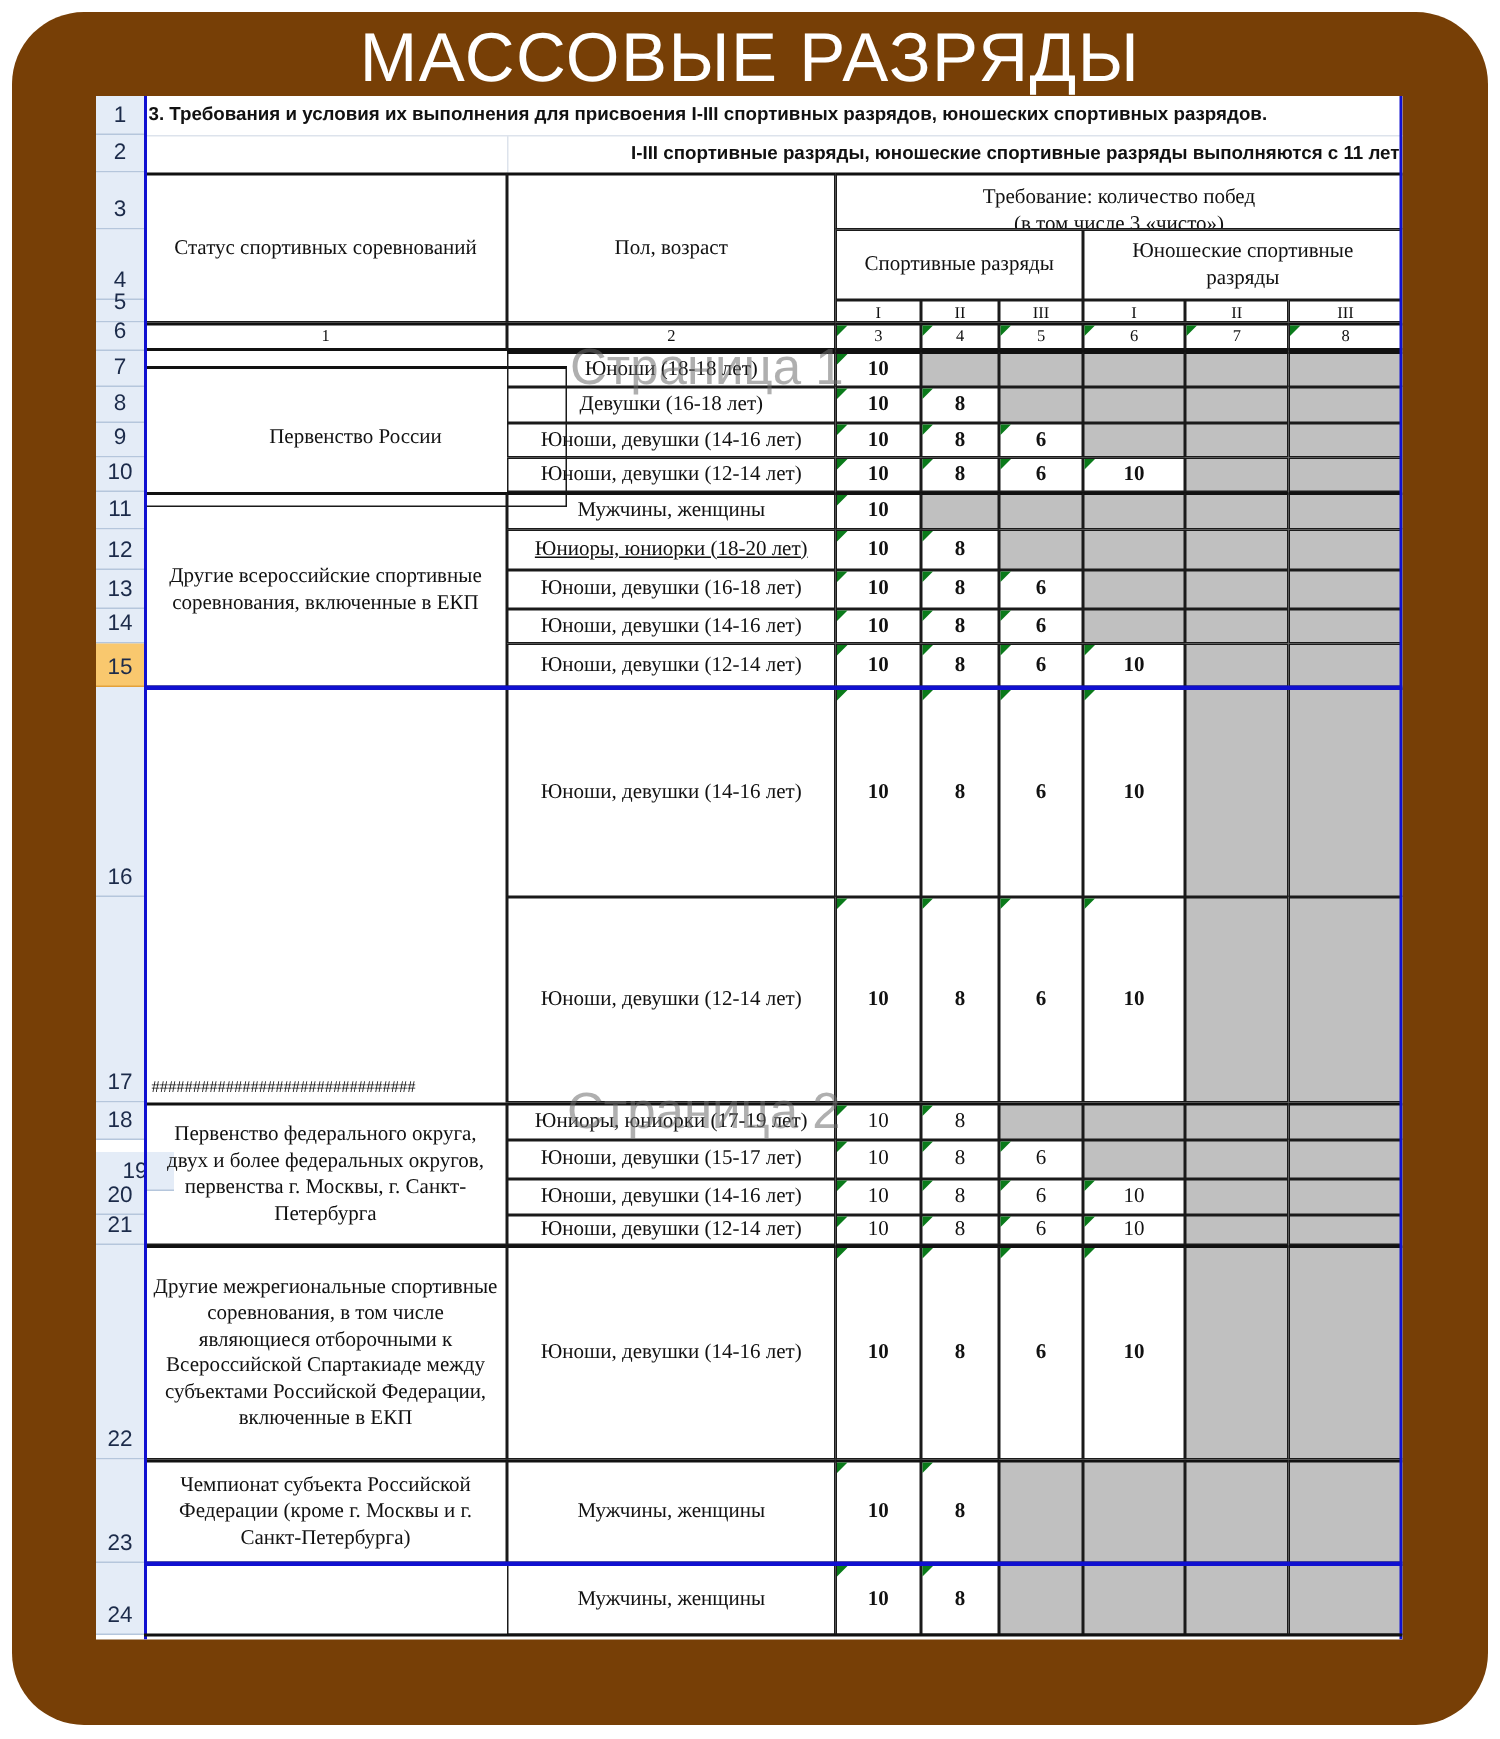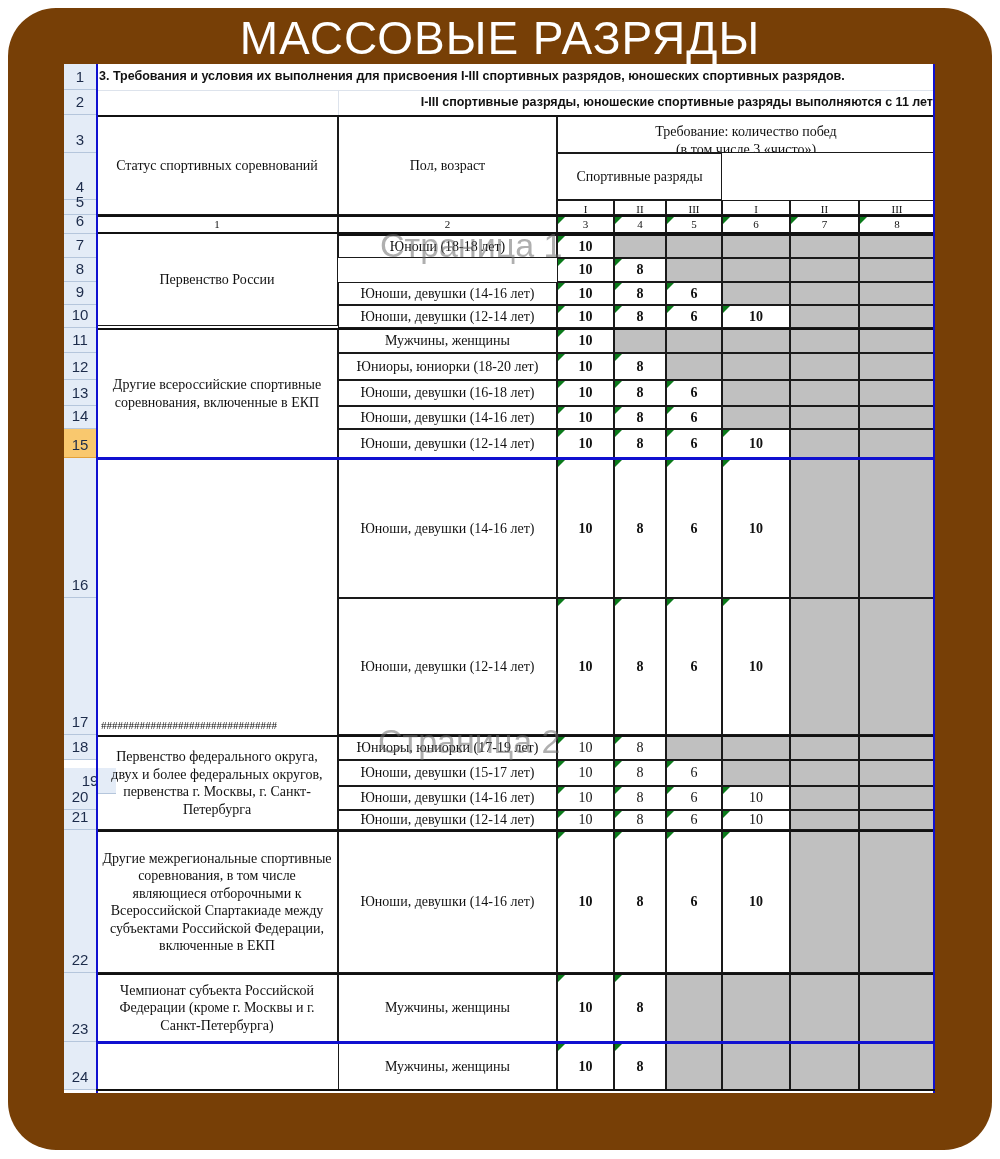--- a/index.html
+++ b/index.html
@@ -58,47 +58,49 @@
     <div class="cell left-text hdr1" style="left: 32px; top: 0px; width: 839px; height: 26px;">3. Требования и условия их выполнения для присвоения I-III спортивных разрядов, юношеских спортивных разрядов.</div>
     <div class="cell hdr1" style="left: 32px; top: 26px; width: 839px; height: 25px; justify-content: flex-end; padding-right: 2px; border-top: 1px solid rgb(221, 227, 236);">I-III спортивные разряды, юношеские спортивные разряды выполняются с 11 лет</div>
     <div style="position: absolute; left: 274px; top: 26px; width: 1px; height: 25px; background: rgb(221, 227, 236);"></div>
     <div class="cell b thick-t" style="left: 32px; top: 51px; width: 242px; height: 100px;">Статус спортивных  соревнований</div>
     <div class="cell b thick-t" style="left: 274px; top: 51px; width: 219px; height: 100px;">Пол, возраст</div>
     <div class="cell b thick-t" style="left: 493px; top: 51px; width: 378px; height: 38px; flex-direction: column; justify-content: flex-end; overflow: hidden;">
       <div>Требование: количество побед</div>
       <div style="margin-bottom: -6px;">(в том числе 3 «чисто»)</div>
     </div>
     <div class="cell b" style="left: 493px; top: 89px; width: 165px; height: 47px;">Спортивные разряды</div>
+    <div class="cell b" style="left: 658px; top: 89px; width: 213px; height: 47px; padding: 0px 20px;">Юношеские спортивные разряды</div>
     <div class="cell b small" style="left: 493px; top: 136px; width: 57px; height: 15px; align-items: flex-end; overflow: hidden; line-height: 10px;">I</div>
     <div class="cell b small" style="left: 550px; top: 136px; width: 52px; height: 15px; align-items: flex-end; overflow: hidden; line-height: 10px;">II</div>
     <div class="cell b small" style="left: 602px; top: 136px; width: 56px; height: 15px; align-items: flex-end; overflow: hidden; line-height: 10px;">III</div>
     <div class="cell b small" style="left: 658px; top: 136px; width: 68px; height: 15px; align-items: flex-end; overflow: hidden; line-height: 10px;">I</div>
     <div class="cell b small" style="left: 726px; top: 136px; width: 69px; height: 15px; align-items: flex-end; overflow: hidden; line-height: 10px;">II</div>
     <div class="cell b small" style="left: 795px; top: 136px; width: 76px; height: 15px; align-items: flex-end; overflow: hidden; line-height: 10px;">III</div>
     <div class="cell b thick-t small" style="left: 32px; top: 151px; width: 242px; height: 19px; border-bottom: 2px solid rgb(17, 17, 17);">1</div>
     <div class="cell b thick-t small" style="left: 274px; top: 151px; width: 219px; height: 19px; border-bottom: 2px solid rgb(17, 17, 17);">2</div>
     <div class="cell b thick-t small tri" style="left: 493px; top: 151px; width: 57px; height: 19px; border-bottom: 2px solid rgb(17, 17, 17);">3</div>
     <div class="cell b thick-t small tri" style="left: 550px; top: 151px; width: 52px; height: 19px; border-bottom: 2px solid rgb(17, 17, 17);">4</div>
     <div class="cell b thick-t small tri" style="left: 602px; top: 151px; width: 56px; height: 19px; border-bottom: 2px solid rgb(17, 17, 17);">5</div>
     <div class="cell b thick-t small tri" style="left: 658px; top: 151px; width: 68px; height: 19px; border-bottom: 2px solid rgb(17, 17, 17);">6</div>
     <div class="cell b thick-t small tri" style="left: 726px; top: 151px; width: 69px; height: 19px; border-bottom: 2px solid rgb(17, 17, 17);">7</div>
     <div class="cell b thick-t small tri" style="left: 795px; top: 151px; width: 76px; height: 19px; border-bottom: 2px solid rgb(17, 17, 17);">8</div>
-    <div class="cell b" style="left: 32px; top: 168px; width: 242px; height: 94px; padding: 0px 4px; border-top: 2px solid rgb(17, 17, 17);">Первенство России</div>
+    <div class="cell b" style="left: 32px; top: 180px; width: 282px; height: 94px; padding: 0px 4px; border-top: 2px solid rgb(17, 17, 17);">Первенство России</div>
     <div class="cell b" style="left: 32px; top: 264px; width: 242px; height: 130px; padding: 0px 4px; border-top: 2px solid rgb(17, 17, 17);">Другие всероссийские спортивные соревнования, включенные в ЕКП</div>
     <div class="cell b" style="left: 32px; top: 394px; width: 242px; height: 277px; padding: 0px 4px 2px; border-top: 2px solid rgb(17, 17, 17); align-items: flex-end; justify-content: flex-start; font-size: 11px; overflow: hidden; white-space: nowrap; border-bottom: none;">################################</div>
     <div class="cell b" style="left: 32px; top: 671px; width: 242px; height: 95px; padding: 0px 4px; border-top: 2px solid rgb(17, 17, 17);">Первенство федерального округа, двух и более федеральных округов, первенства г. Москвы, г. Санкт-Петербурга</div>
     <div class="cell b" style="left: 32px; top: 766px; width: 242px; height: 143px; padding: 0px 4px; border-top: 2px solid rgb(17, 17, 17);">Другие межрегиональные спортивные соревнования, в том числе являющиеся отборочными к Всероссийской Спартакиаде между субъектами Российской Федерации, включенные в ЕКП</div>
     <div class="cell b" style="left: 32px; top: 909px; width: 242px; height: 69px; padding: 17px 4px; border-top: 2px solid rgb(17, 17, 17);">Чемпионат субъекта Российской Федерации (кроме г. Москвы и г. Санкт-Петербурга)</div>
     <div class="cell b" style="left: 274px; top: 170px; width: 219px; height: 24px; white-space: nowrap; overflow: hidden; border-top: 2px solid rgb(17, 17, 17);">Юноши (18-18 лет)</div>
     <div class="cell b num tri" style="left: 493px; top: 170px; width: 57px; height: 24px; border-top: 2px solid rgb(17, 17, 17);">10</div>
     <div class="cell b grey" style="left: 550px; top: 170px; width: 52px; height: 24px; border-top: 2px solid rgb(17, 17, 17);"></div>
     <div class="cell b grey" style="left: 602px; top: 170px; width: 56px; height: 24px; border-top: 2px solid rgb(17, 17, 17);"></div>
     <div class="cell b grey" style="left: 658px; top: 170px; width: 68px; height: 24px; border-top: 2px solid rgb(17, 17, 17);"></div>
     <div class="cell b grey" style="left: 726px; top: 170px; width: 69px; height: 24px; border-top: 2px solid rgb(17, 17, 17);"></div>
     <div class="cell b grey" style="left: 795px; top: 170px; width: 76px; height: 24px; border-top: 2px solid rgb(17, 17, 17);"></div>
+    <div class="cell b" style="left: 274px; top: 194px; width: 219px; height: 24px; white-space: nowrap; overflow: hidden;">Девушки (16-18 лет)</div>
     <div class="cell b num tri" style="left: 493px; top: 194px; width: 57px; height: 24px;">10</div>
     <div class="cell b num tri" style="left: 550px; top: 194px; width: 52px; height: 24px;">8</div>
     <div class="cell b grey" style="left: 602px; top: 194px; width: 56px; height: 24px;"></div>
     <div class="cell b grey" style="left: 658px; top: 194px; width: 68px; height: 24px;"></div>
     <div class="cell b grey" style="left: 726px; top: 194px; width: 69px; height: 24px;"></div>
     <div class="cell b grey" style="left: 795px; top: 194px; width: 76px; height: 24px;"></div>
     <div class="cell b" style="left: 274px; top: 218px; width: 219px; height: 23px; white-space: nowrap; overflow: hidden;">Юноши, девушки (14-16 лет)</div>
     <div class="cell b num tri" style="left: 493px; top: 218px; width: 57px; height: 23px;">10</div>
     <div class="cell b num tri" style="left: 550px; top: 218px; width: 52px; height: 23px;">8</div>
     <div class="cell b num tri" style="left: 602px; top: 218px; width: 56px; height: 23px;">6</div>
@@ -112,21 +114,21 @@
     <div class="cell b num tri" style="left: 658px; top: 241px; width: 68px; height: 23px;">10</div>
     <div class="cell b grey" style="left: 726px; top: 241px; width: 69px; height: 23px;"></div>
     <div class="cell b grey" style="left: 795px; top: 241px; width: 76px; height: 23px;"></div>
     <div class="cell b" style="left: 274px; top: 264px; width: 219px; height: 25px; white-space: nowrap; overflow: hidden; border-top: 2px solid rgb(17, 17, 17);">Мужчины, женщины</div>
     <div class="cell b num tri" style="left: 493px; top: 264px; width: 57px; height: 25px; border-top: 2px solid rgb(17, 17, 17);">10</div>
     <div class="cell b grey" style="left: 550px; top: 264px; width: 52px; height: 25px; border-top: 2px solid rgb(17, 17, 17);"></div>
     <div class="cell b grey" style="left: 602px; top: 264px; width: 56px; height: 25px; border-top: 2px solid rgb(17, 17, 17);"></div>
     <div class="cell b grey" style="left: 658px; top: 264px; width: 68px; height: 25px; border-top: 2px solid rgb(17, 17, 17);"></div>
     <div class="cell b grey" style="left: 726px; top: 264px; width: 69px; height: 25px; border-top: 2px solid rgb(17, 17, 17);"></div>
     <div class="cell b grey" style="left: 795px; top: 264px; width: 76px; height: 25px; border-top: 2px solid rgb(17, 17, 17);"></div>
-    <div class="cell b" style="left: 274px; top: 289px; width: 219px; height: 27px; white-space: nowrap; overflow: hidden;">Юниоры, юниорки (18-20 лет)</div>
+    <div class="cell b" style="left: 274px; top: 289px; width: 219px; height: 27px; white-space: nowrap; overflow: hidden; text-decoration: underline;">Юниоры, юниорки (18-20 лет)</div>
     <div class="cell b num tri" style="left: 493px; top: 289px; width: 57px; height: 27px;">10</div>
     <div class="cell b num tri" style="left: 550px; top: 289px; width: 52px; height: 27px;">8</div>
     <div class="cell b grey" style="left: 602px; top: 289px; width: 56px; height: 27px;"></div>
     <div class="cell b grey" style="left: 658px; top: 289px; width: 68px; height: 27px;"></div>
     <div class="cell b grey" style="left: 726px; top: 289px; width: 69px; height: 27px;"></div>
     <div class="cell b grey" style="left: 795px; top: 289px; width: 76px; height: 27px;"></div>
     <div class="cell b" style="left: 274px; top: 316px; width: 219px; height: 26px; white-space: nowrap; overflow: hidden;">Юноши, девушки (16-18 лет)</div>
     <div class="cell b num tri" style="left: 493px; top: 316px; width: 57px; height: 26px;">10</div>
     <div class="cell b num tri" style="left: 550px; top: 316px; width: 52px; height: 26px;">8</div>
     <div class="cell b num tri" style="left: 602px; top: 316px; width: 56px; height: 26px;">6</div>

